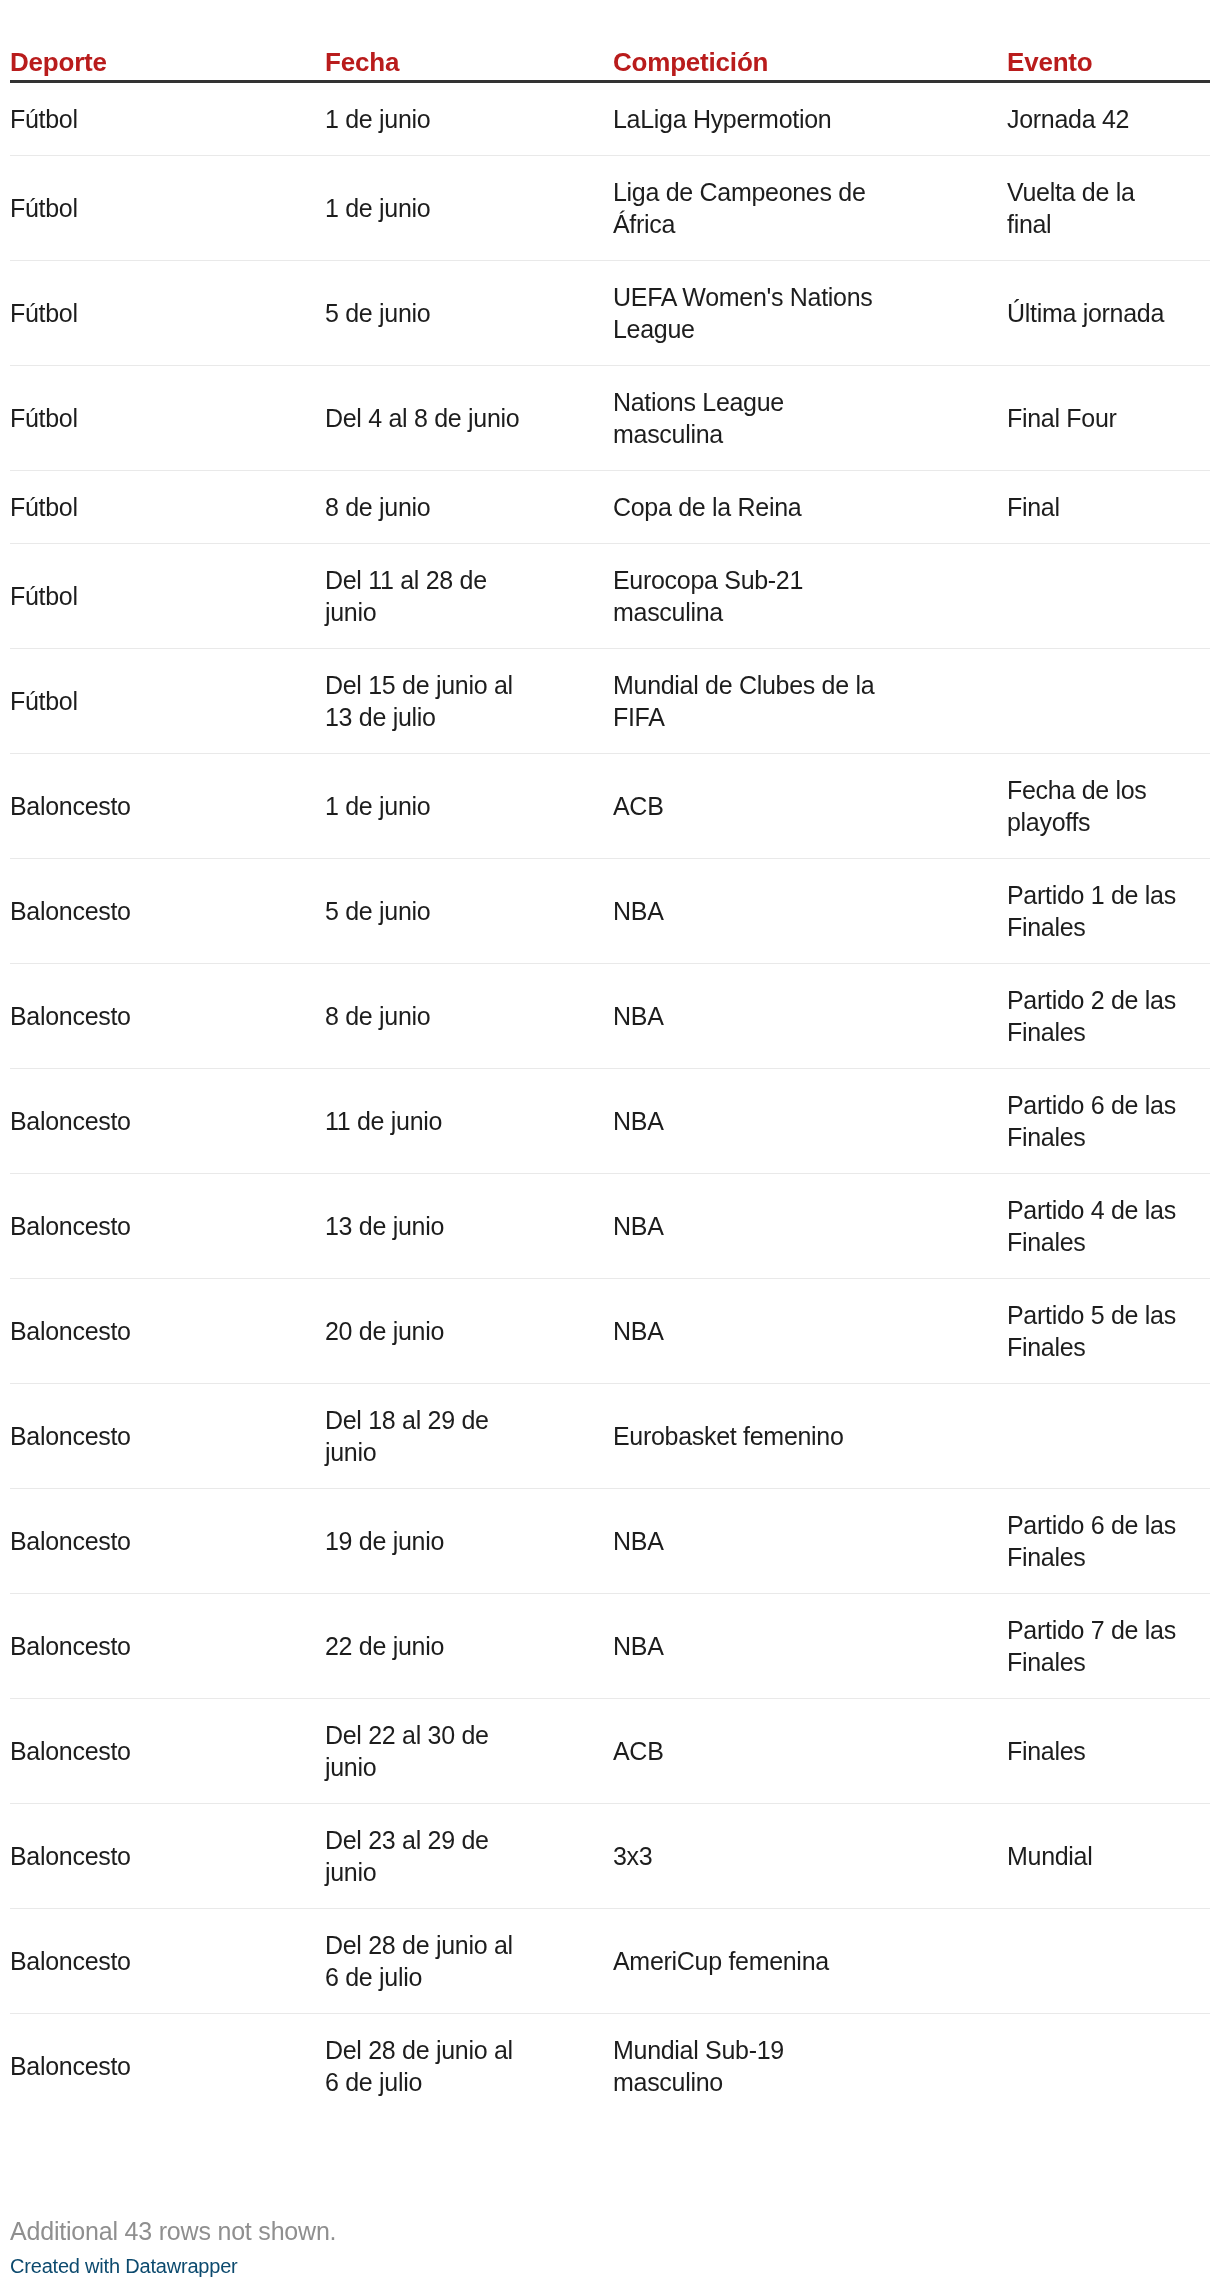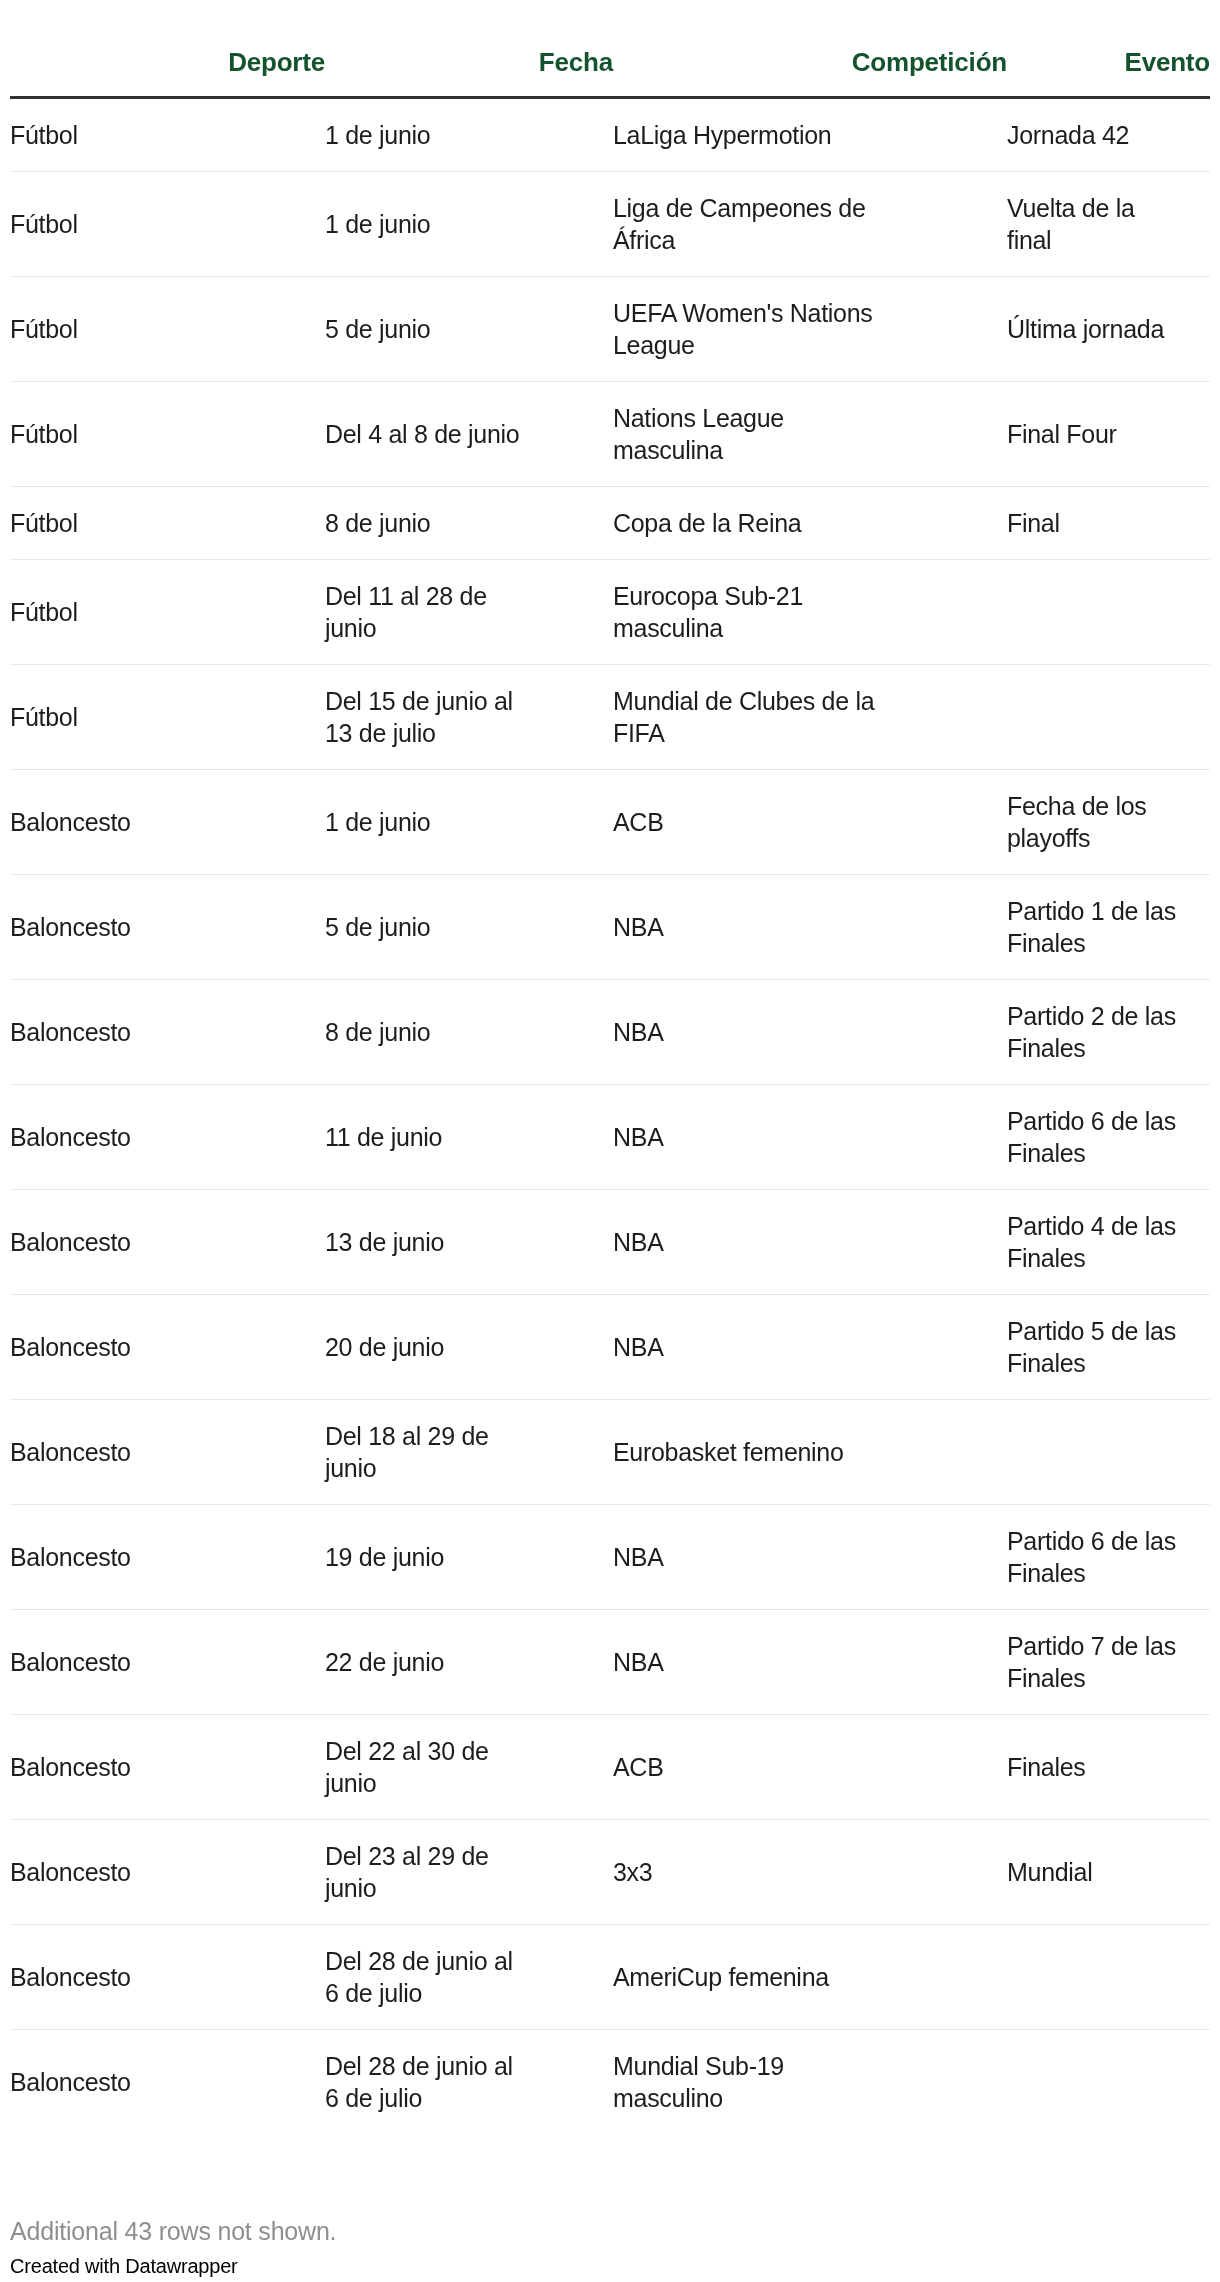--- a/index.html
+++ b/index.html
@@ -25,26 +25,26 @@
       border-collapse: collapse;
       width: 1200px;
       table-layout: fixed;
     }
     col.c1 { width: 315px; }
     col.c2 { width: 288px; }
     col.c3 { width: 394px; }
     col.c4 { width: 203px; }
 
     thead th {
-      text-align: right;
+      text-align: left;
       font-weight: 700;
       font-size: 26px;
       line-height: 32px;
-      color: #14532d;
-      padding: 46px 0 18px 0;
+      color: #b91c1c;
+      padding: 46px 0 2px 0;
       border-bottom: 3px solid #333333;
       vertical-align: bottom;
       letter-spacing: -0.2px;
     }
     tbody td {
       font-size: 25px;
       line-height: 32px;
       padding: 20px 0 20px 0;
       border-bottom: 1px solid #e9e9e9;
       vertical-align: middle;
@@ -65,21 +65,21 @@
       color: #8f8f8f;
       letter-spacing: -0.2px;
       margin-top: 32px;
     }
     .credit {
       position: absolute;
       left: 10px;
       top: 2254px;
       font-size: 20px;
       line-height: 24px;
-      color: #000000;
+      color: #0c4a6e;
       letter-spacing: -0.2px;
     }
   </style>
 </head>
 <body>
 
 <div class="wrap">
   <table>
     <colgroup>
       <col class="c1">

